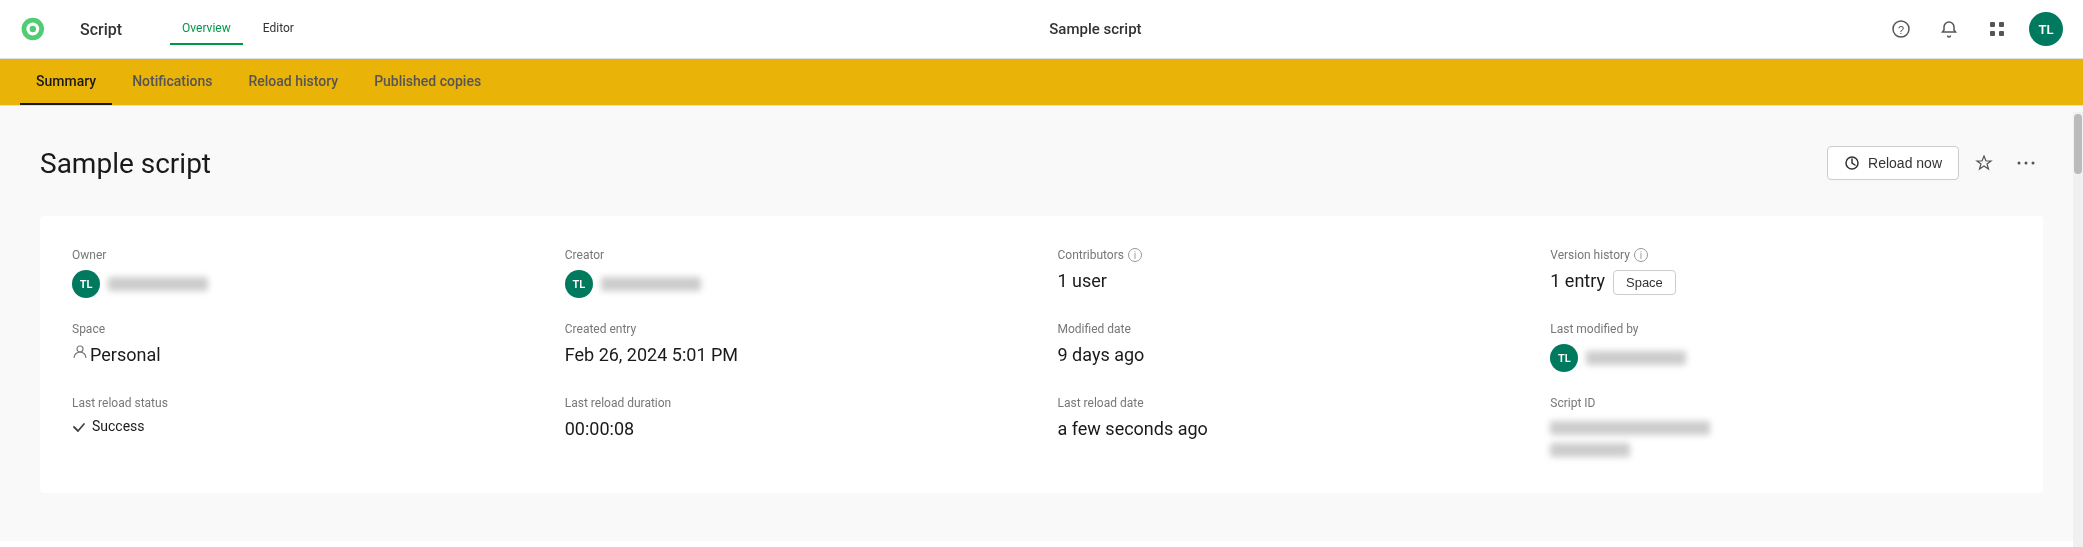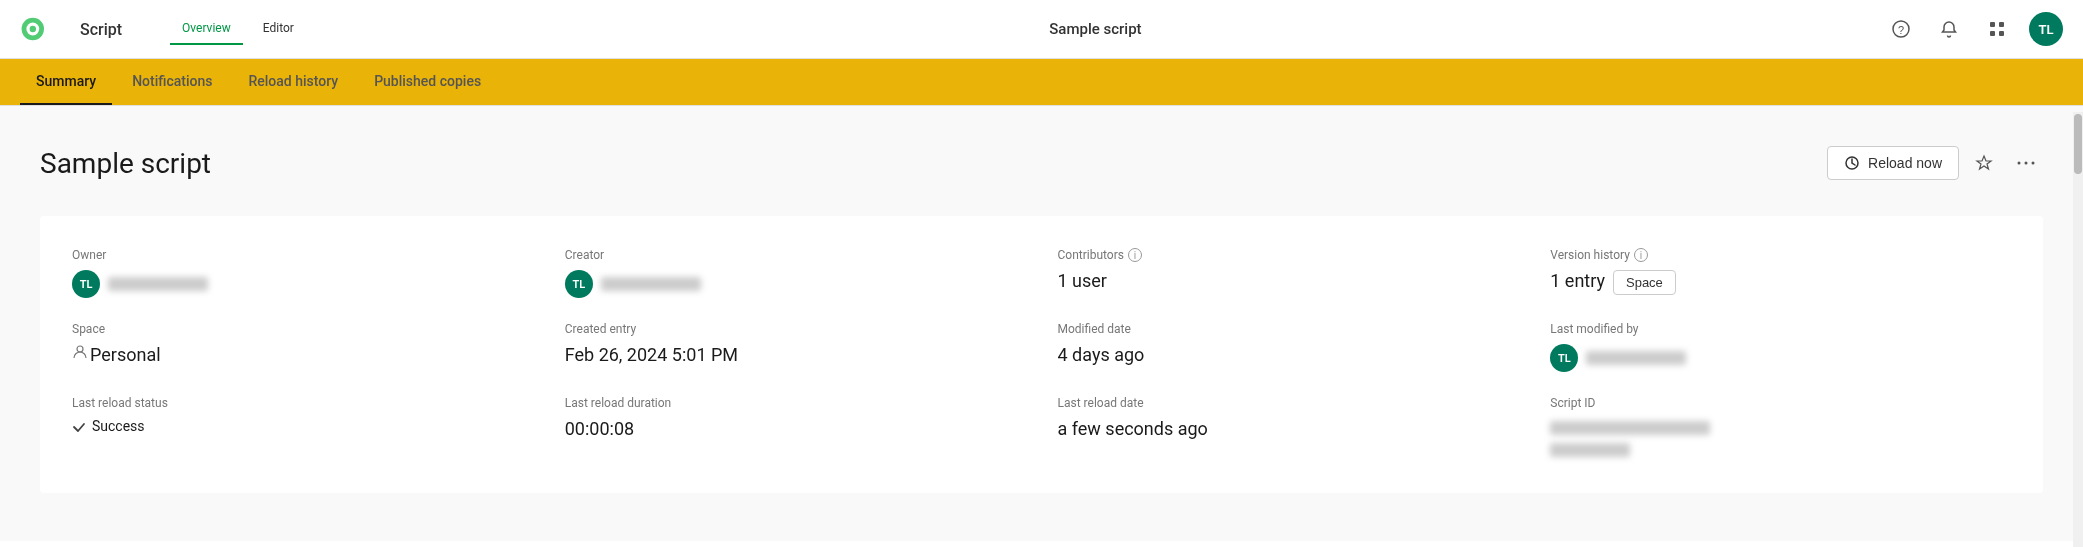--- a/index.html
+++ b/index.html
@@ -404,21 +404,21 @@
       </div>
     </div>
 
     <div class="meta-item">
       <span class="meta-label">Created entry</span>
       <span class="meta-value">Feb 26, 2024 5:01 PM</span>
     </div>
 
     <div class="meta-item">
       <span class="meta-label">Modified date</span>
-      <span class="meta-value">4 days ago</span>
+      <span class="meta-value">9 days ago</span>
     </div>
 
     <div class="meta-item">
       <span class="meta-label">Last modified by</span>
       <div class="owner-row">
         <div class="small-avatar">TL</div>
         <span class="blurred-name"></span>
       </div>
     </div>
 

